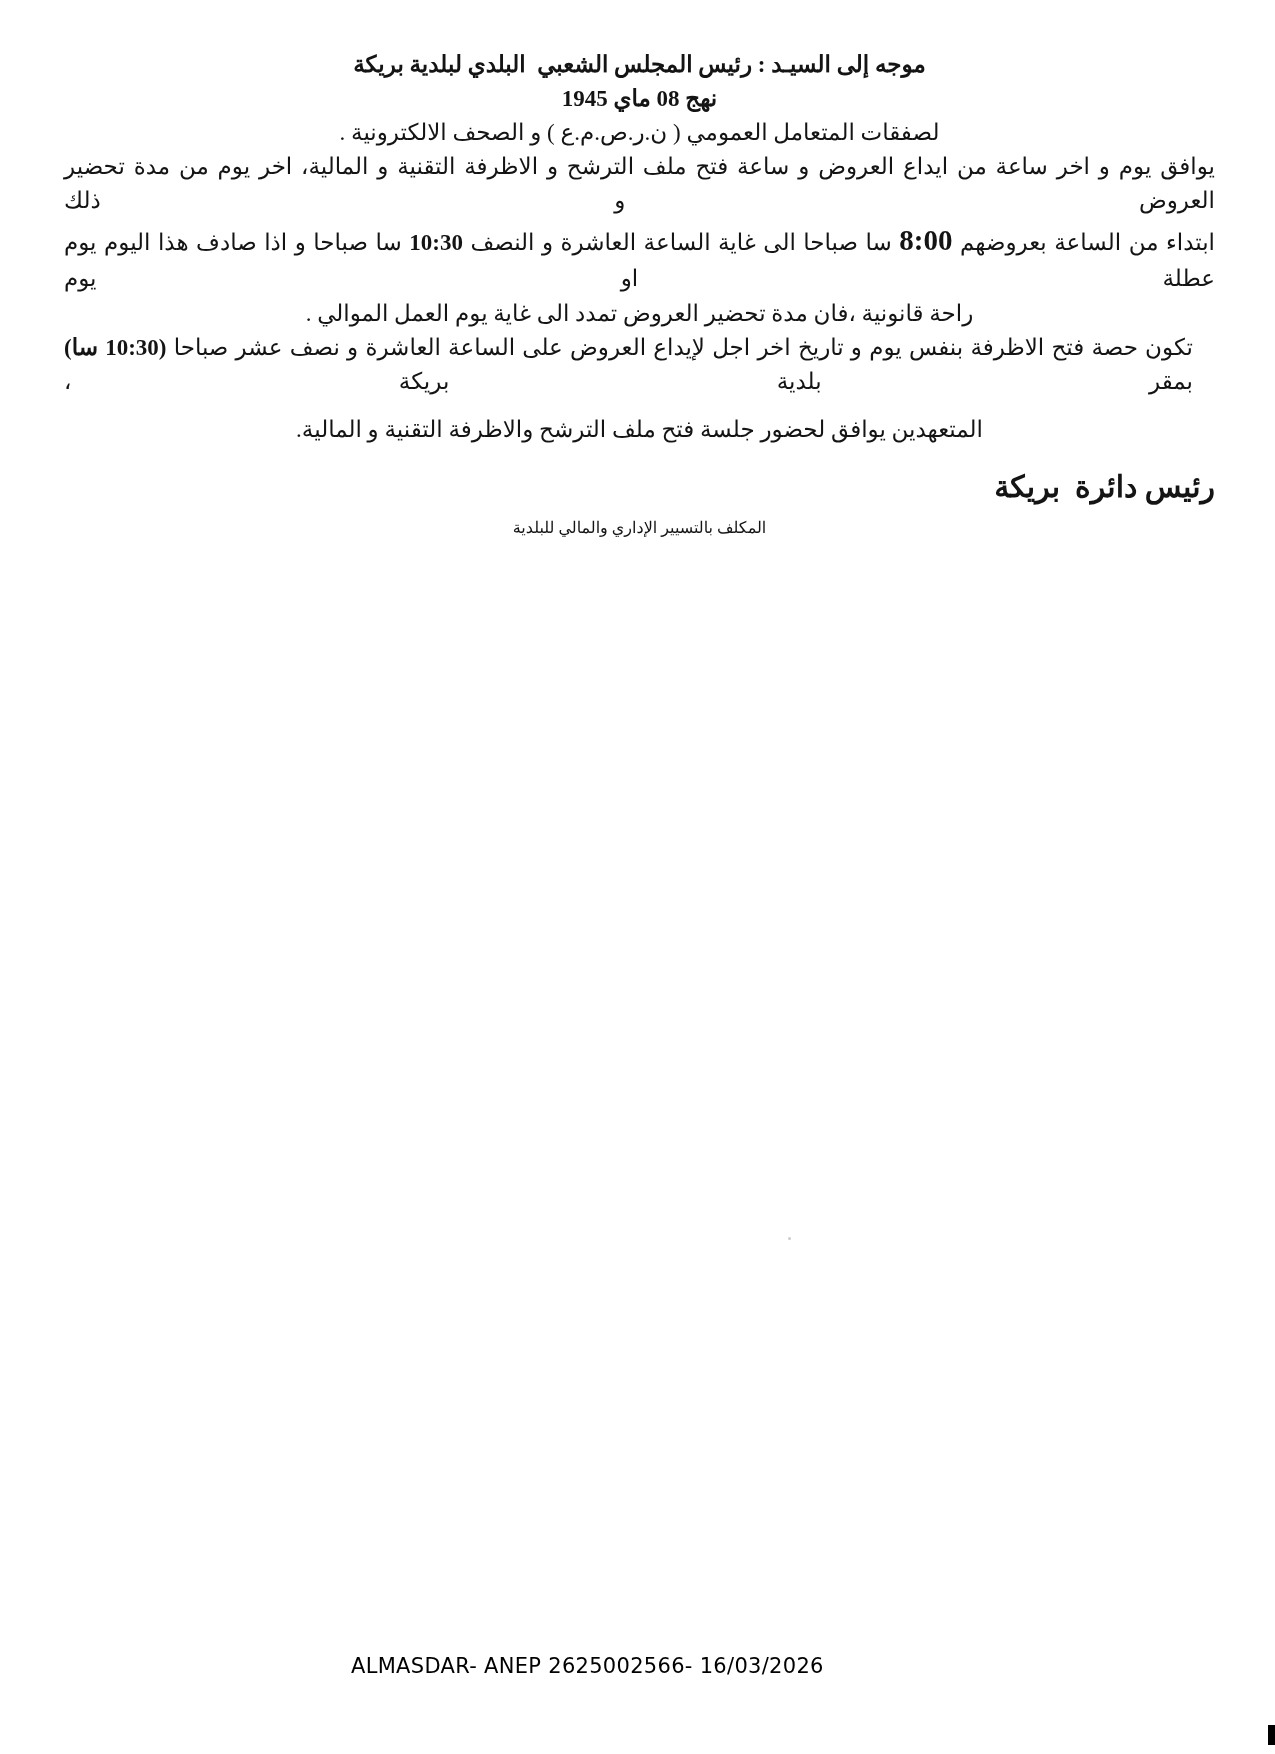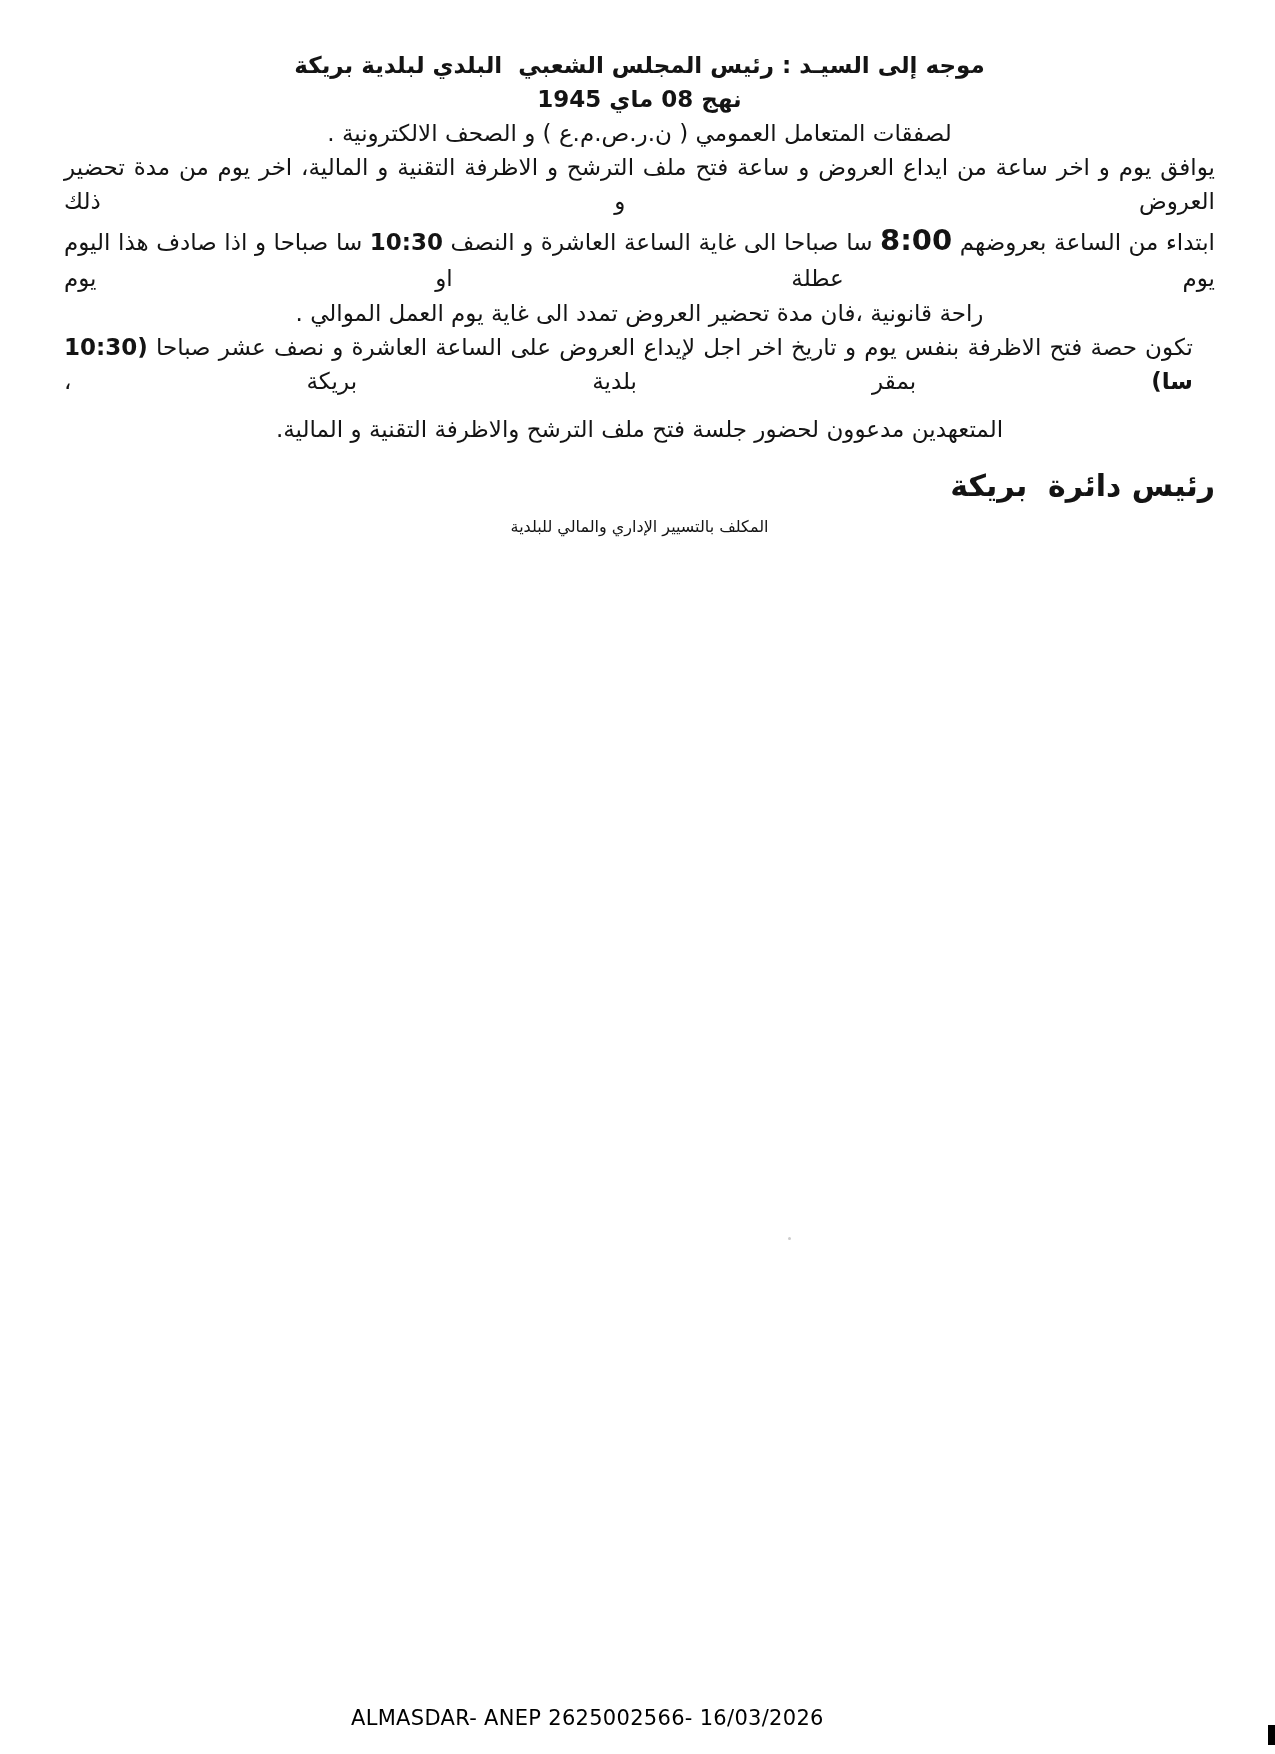--- a/index.html
+++ b/index.html
@@ -9,37 +9,38 @@
     font-family:"DejaVu Sans", sans-serif;
     color:#141414;
     position:relative;
     overflow:hidden;
   }
   .page { position:absolute; inset:0; background:#ffffff; }
   .content {
     direction:rtl;
     padding:48px 60px 0 64px;
     font-size:23px;
+    font-family:Liberation Serif, serif;
   }
   .line { line-height:34px; }
   .center { text-align:center; white-space:pre-wrap; }
   .justify { text-align:justify; text-align-last:justify; }
   .bold { font-weight:bold; }
   .time-big { font-weight:bold; font-size:29px; }
   .time-bold { font-weight:bold; }
   .mt4 { margin-top:4px; }
   .mt14 { margin-top:14px; }
   .mt20 { margin-top:20px; }
   .lh36 { line-height:36px; }
   .indent-right { padding-right:22px; }
   .sig-title { font-size:30px; font-weight:bold; line-height:40px; letter-spacing:0.5px;text-align:right; }
   .sig-sub { font-size:16px; line-height:34px; }
   .footer-ref {
     position:absolute;
-    top:1706px; left:351px;
+    top:1654px; left:351px;
     direction:ltr;
     font-size:21px;
     color:#000;
     letter-spacing:0.3px;
     white-space:nowrap;
   }
   .edge-mark {
     position:absolute;
     right:0; top:1725px;
     width:7px; height:20px;
@@ -67,21 +68,21 @@
     <div class="line center">لصفقات المتعامل العمومي ( ن.ر.ص.م.ع ) و الصحف الالكترونية .</div>
 
     <div class="line justify">يوافق يوم و اخر ساعة من ايداع العروض و ساعة فتح ملف الترشح و الاظرفة التقنية و المالية، اخر يوم من مدة تحضير العروض و ذلك</div>
 
     <div class="line justify mt4 lh36"><span>ابتداء من الساعة بعروضهم </span><span class="time-big">8:00</span><span> سا صباحا الى غاية الساعة العاشرة و النصف </span><span class="time-bold">10:30</span><span> سا صباحا و اذا صادف هذا اليوم يوم عطلة او يوم</span></div>
 
     <div class="line center">راحة قانونية ،فان مدة تحضير العروض تمدد الى غاية يوم العمل الموالي .</div>
 
     <div class="line justify indent-right"><span>تكون حصة فتح الاظرفة بنفس يوم و تاريخ اخر اجل لإيداع العروض على الساعة العاشرة و نصف  عشر صباحا </span><span class="time-bold">(10:30 سا)</span><span> بمقر بلدية بريكة ،</span></div>
 
-    <div class="line center mt14">المتعهدين مدعوون لحضور جلسة فتح ملف الترشح والاظرفة التقنية و المالية.</div>
+    <div class="line center mt14">المتعهدين يوافق لحضور جلسة فتح ملف الترشح والاظرفة التقنية و المالية.</div>
 
 
     <div class="line center sig-title mt20">رئيس دائرة  بريكة</div>
 
     <div class="line center sig-sub mt4">المكلف بالتسيير الإداري والمالي للبلدية</div>
 
   </div>
 
   <div class="faint-dot"></div>
 

